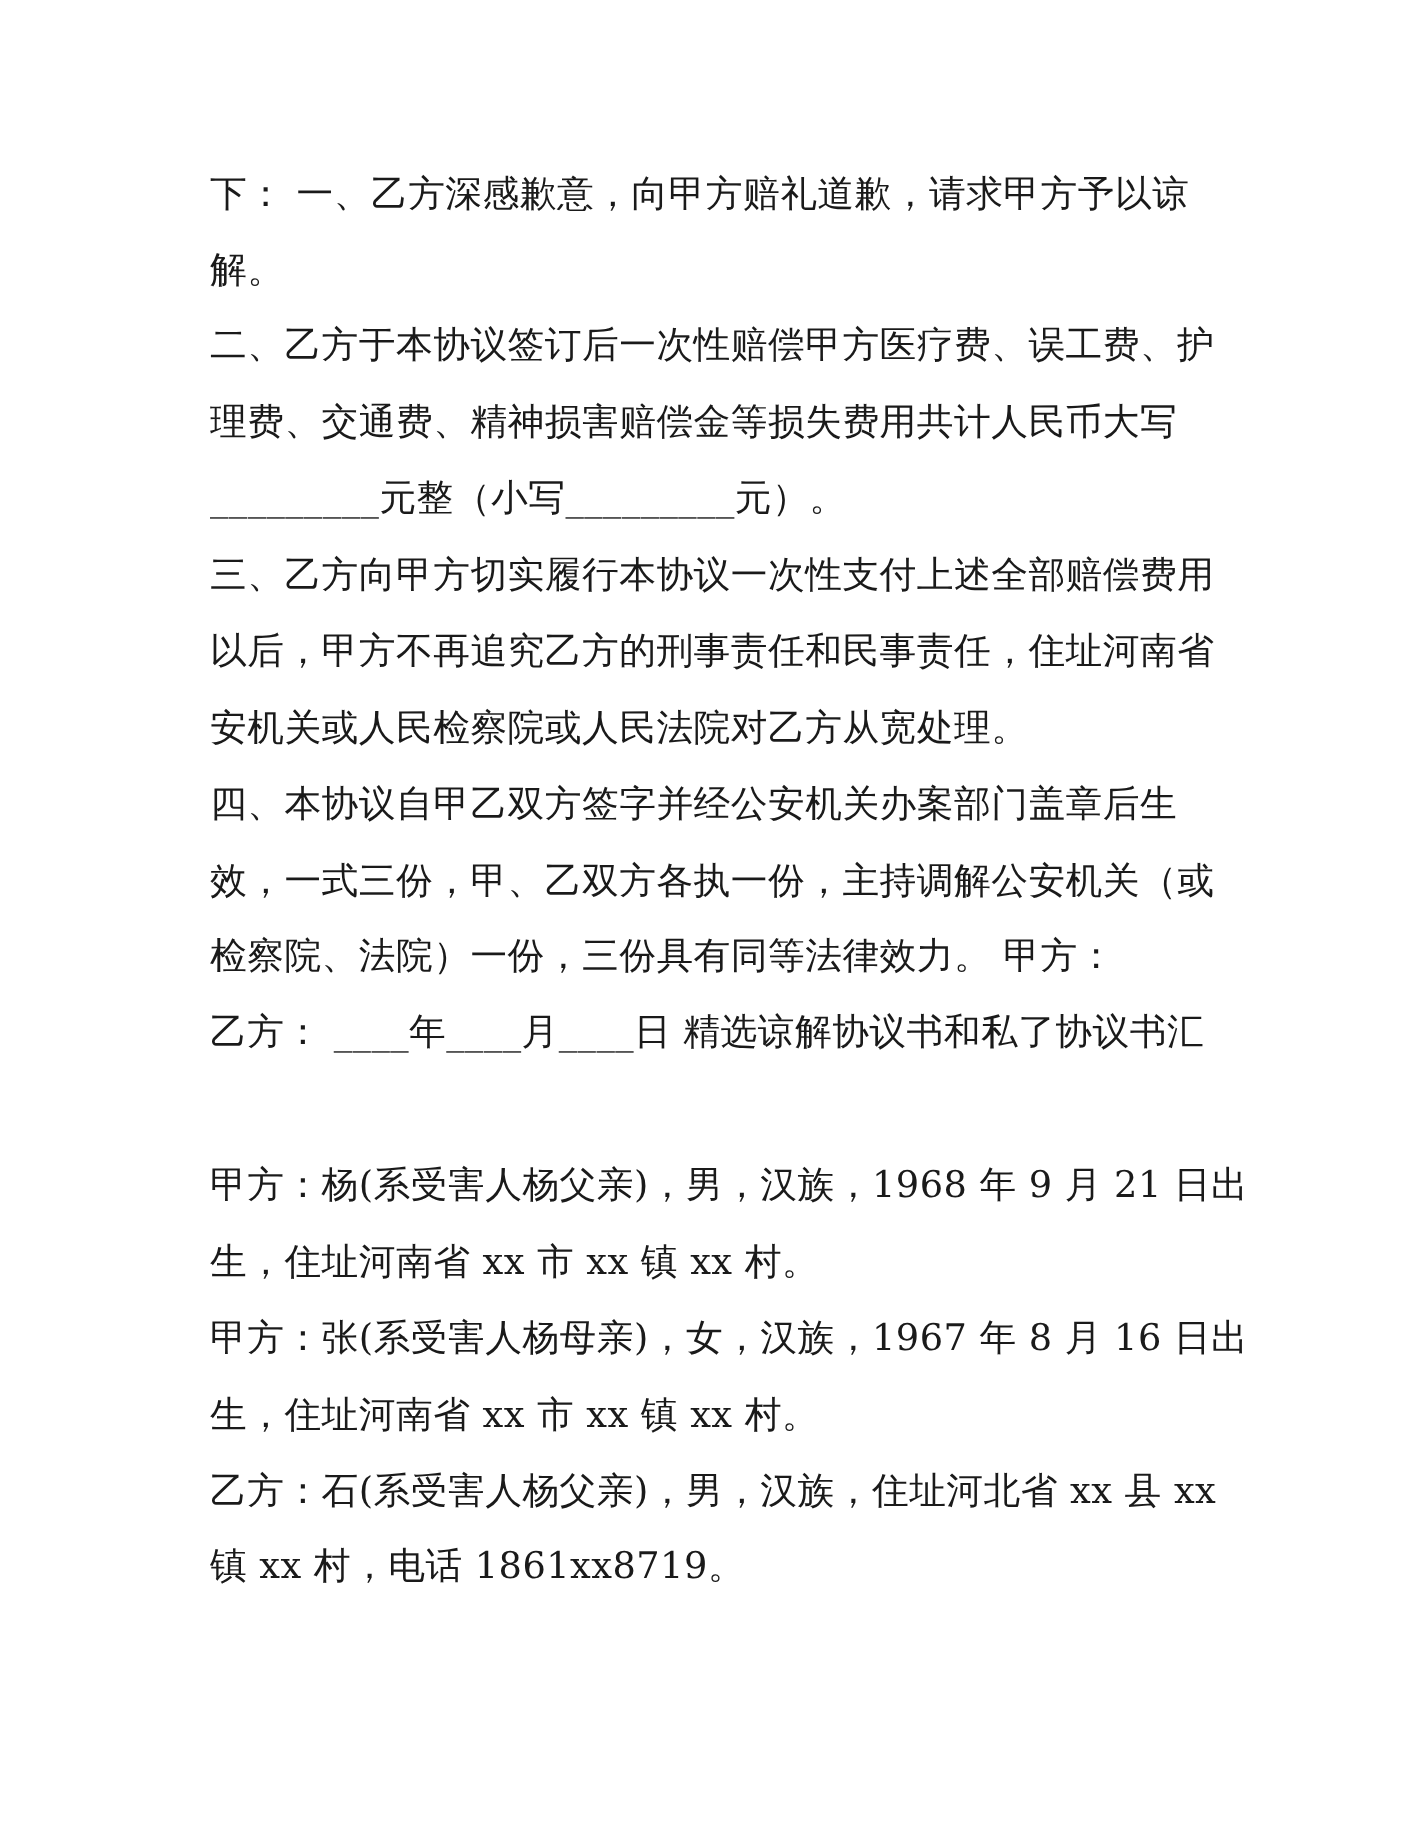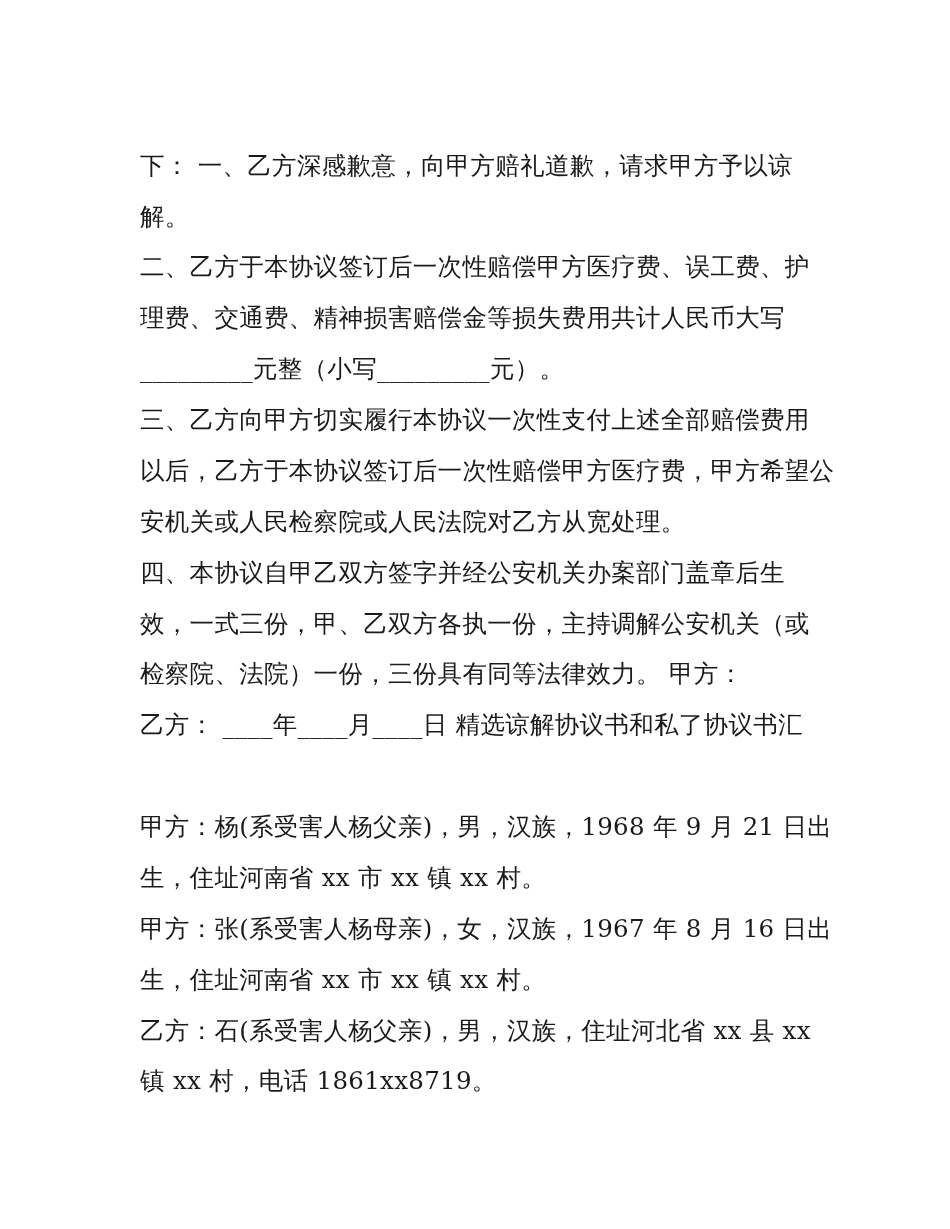--- a/index.html
+++ b/index.html
@@ -23,34 +23,33 @@
     }
     .line {
       position: absolute;
       left: 140px;
       white-space: nowrap;
       font-family: "DejaVu Serif", "Liberation Serif", serif;
       font-size: 24.5px;
       color: #1a1a1a;
       line-height: 30px;
       letter-spacing: 0.3px;
-      margin-top: 37px;
     }
   </style>
 </head>
 <body>
 
 <div class="page">
   <div class="line" style="top:114px">下： 一、乙方深感歉意，向甲方赔礼道歉，请求甲方予以谅</div>
   <div class="line" style="top:165px">解。</div>
   <div class="line" style="top:215px">二、乙方于本协议签订后一次性赔偿甲方医疗费、误工费、护</div>
   <div class="line" style="top:266px">理费、交通费、精神损害赔偿金等损失费用共计人民币大写</div>
   <div class="line" style="top:317px">_________元整（小写_________元）。</div>
   <div class="line" style="top:368px">三、乙方向甲方切实履行本协议一次性支付上述全部赔偿费用</div>
-  <div class="line" style="top:419px">以后，乙方于本协议签订后一次性赔偿甲方医疗费，甲方希望公</div>
+  <div class="line" style="top:419px">以后，甲方不再追究乙方的刑事责任和民事责任，住址河南省</div>
   <div class="line" style="top:470px">安机关或人民检察院或人民法院对乙方从宽处理。</div>
   <div class="line" style="top:521px">四、本协议自甲乙双方签字并经公安机关办案部门盖章后生</div>
   <div class="line" style="top:572px">效，一式三份，甲、乙双方各执一份，主持调解公安机关（或</div>
   <div class="line" style="top:622px">检察院、法院）一份，三份具有同等法律效力。 甲方：</div>
   <div class="line" style="top:673px">乙方： ____年____月____日 精选谅解协议书和私了协议书汇</div>
   <div class="line" style="top:775px">甲方：杨(系受害人杨父亲)，男，汉族，1968 年 9 月 21 日出</div>
   <div class="line" style="top:826px">生，住址河南省 xx 市 xx 镇 xx 村。</div>
   <div class="line" style="top:877px">甲方：张(系受害人杨母亲)，女，汉族，1967 年 8 月 16 日出</div>
   <div class="line" style="top:928px">生，住址河南省 xx 市 xx 镇 xx 村。</div>
   <div class="line" style="top:979px">乙方：石(系受害人杨父亲)，男，汉族，住址河北省 xx 县 xx</div>

